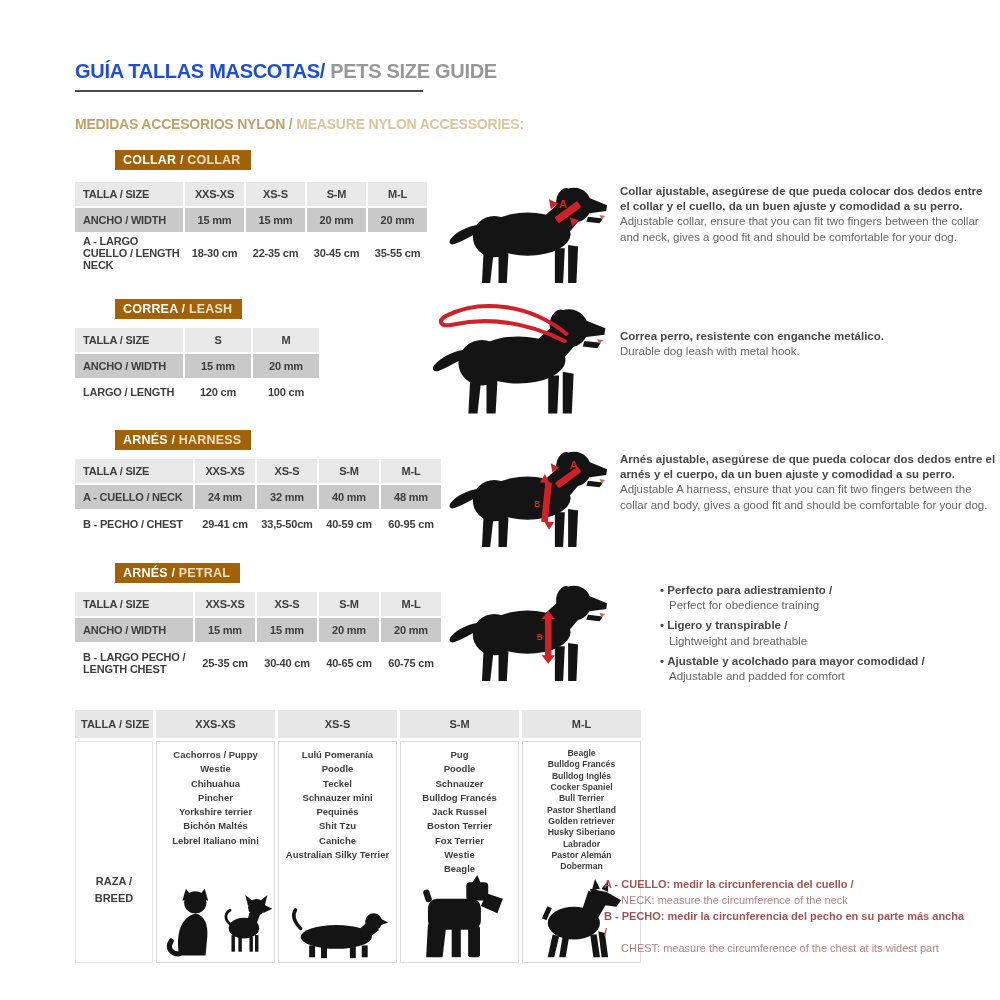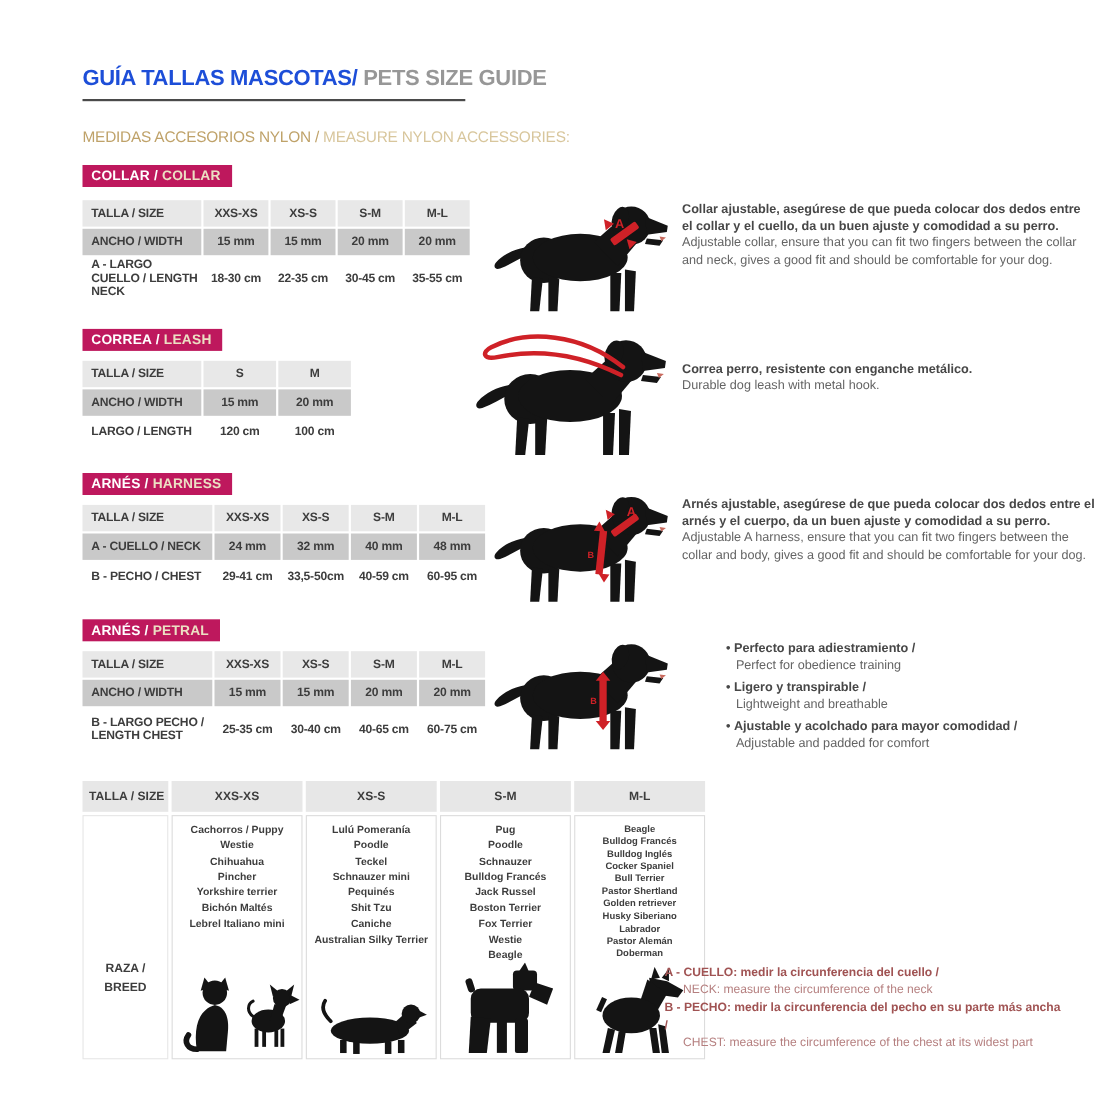--- a/index.html
+++ b/index.html
@@ -5,27 +5,27 @@
   html,body{margin:0;padding:0;background:#fff;}
   #page{position:relative;width:1000px;height:1000px;background:#fff;overflow:hidden;
         font-family:"Liberation Sans", sans-serif;color:#3f3f3f;}
   .abs{position:absolute;}
 
   
   #title-block{left:75px;top:60px;width:348px;border-bottom:2px solid #4a4a4a;padding-bottom:7px;
                font-size:20px;font-weight:700;letter-spacing:-0.3px;white-space:nowrap;}
   #title-block .t-es{color:#1d4ed8;}
   #title-block .t-en{color:#979797;}
-  #subtitle{left:75px;top:116px;font-size:14px;font-weight:400;letter-spacing:-0.2px;white-space:nowrap;}
+  #subtitle{left:75px;top:116px;font-size:14px;font-weight:700;letter-spacing:-0.2px;white-space:nowrap;}
   #subtitle .s-es{color:#bfa269;}
   #subtitle .s-en{color:#d8c69c;}
 
   
-  .badge{background:#be185d;color:#fff;font-size:12.5px;font-weight:700;letter-spacing:0.2px;
-         padding:3px 10px 3px 8px;display:inline-block;white-space:nowrap;}
+  .badge{background:#a16207;color:#fff;font-size:12.5px;font-weight:700;letter-spacing:0.2px;
+         padding:3px 10px 3px 8px;display:inline-block;white-space:nowrap;margin-left:40px;}
   .badge .b-en{color:#ecdfc3;font-weight:700;}
 
   
   .size-table{display:grid;gap:2px;background:#fff;}
   .tcell{display:flex;align-items:center;font-size:11px;font-weight:700;color:#3d3d3d;letter-spacing:-0.2px;}
   .tcell.lab{padding-left:8px;text-align:left;}
   .tcell.val{justify-content:center;text-align:center;}
   .tcell.r0{background:#e8e8e8;}
   .tcell.r1{background:#c9c9c9;}
   .tcell.r2{background:#ffffff;}

